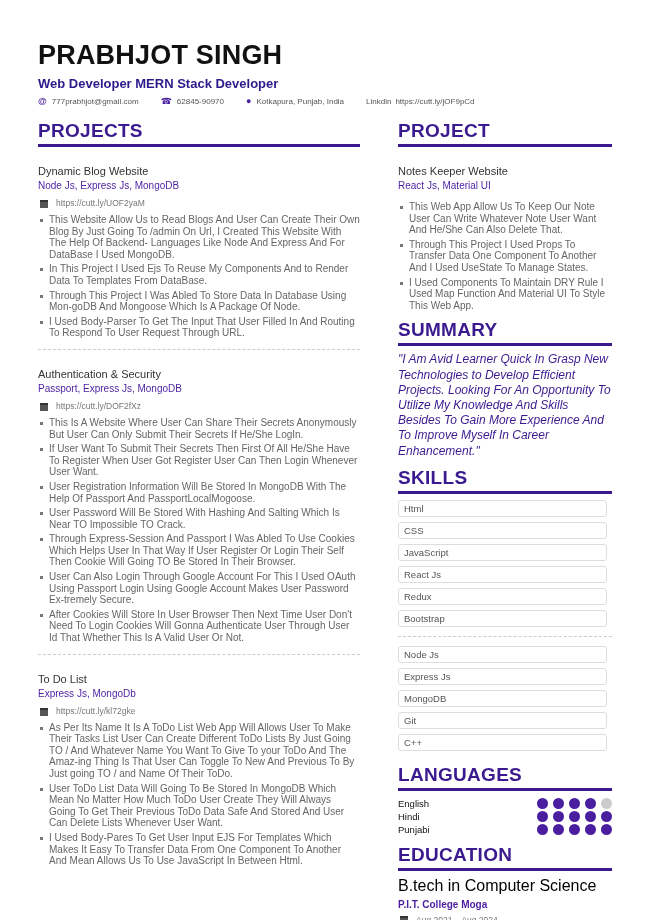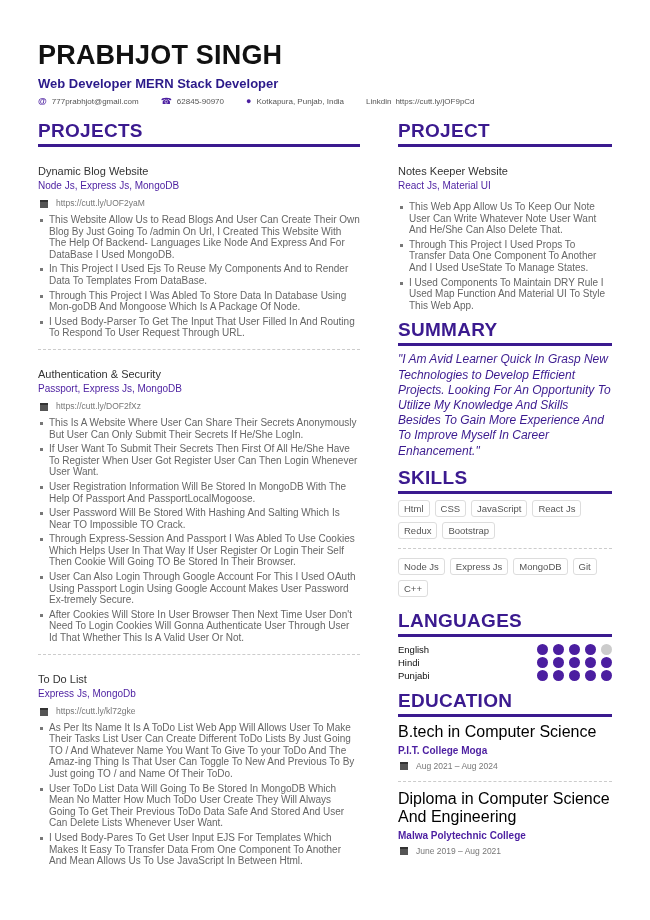--- a/index.html
+++ b/index.html
@@ -18,21 +18,21 @@
   .h { font-size: 19px; font-weight: bold; color: #3b1a8f; padding-bottom: 2px; border-bottom: 3px solid #3b1a8f; margin-bottom: 6px; letter-spacing: 0.3px; }
   .ptitle { font-size: 11px; color: #333; margin-top: 18px; }
   .ptech { font-size: 10px; font-weight: normal; color: #4b1ea0; margin-top: 3px; }
   .plink { font-size: 8.5px; color: #777; margin-top: 7px; display: flex; align-items: flex-end; }
   .cal { display: inline-block; width: 8px; height: 8px; background: #555; margin: 0 8px 0 2px; border-top: 2px solid #333; }
   ul.bullets { list-style: none; margin-top: 6px; }
   ul.bullets li { font-size: 10px; line-height: 11.6px; color: #666; padding-left: 11px; position: relative; margin-bottom: 3px; }
   ul.bullets li::before { content: ""; position: absolute; left: 2px; top: 5px; width: 3px; height: 3px; background: #777; }
   .dash { border-top: 1px dashed #ccc; margin: 10px 0 8px; }
   .summary { font-size: 12px; font-style: italic; color: #3b1a8f; line-height: 15.2px; margin-bottom: 8px; }
-  .tags { display: flex; flex-wrap: wrap; }
+  .tags { display: flex; flex-wrap: wrap; flex-direction: column; }
   .tag { font-size: 9.5px; color: #555; border: 1px solid #ddd; border-radius: 3px; padding: 2px 5px; margin: 0 5px 5px 0; }
   .lang-row { display: flex; justify-content: space-between; align-items: center; height: 13px; }
   .lang-name { font-size: 9.5px; color: #111; }
   .dots { display: flex; }
   .dot { width: 11px; height: 11px; border-radius: 50%; background: #4b1ea0; margin-left: 5px; }
   .dot.off { background: #ccc; }
   .edu-title { font-size: 16px; color: #000000; }
   .edu-school { font-size: 10px; font-weight: bold; color: #4b1ea0; margin-top: 4px; }
   .edu-date { font-size: 8.5px; color: #777; margin-top: 5px; display: flex; align-items: center; }
 </style>

